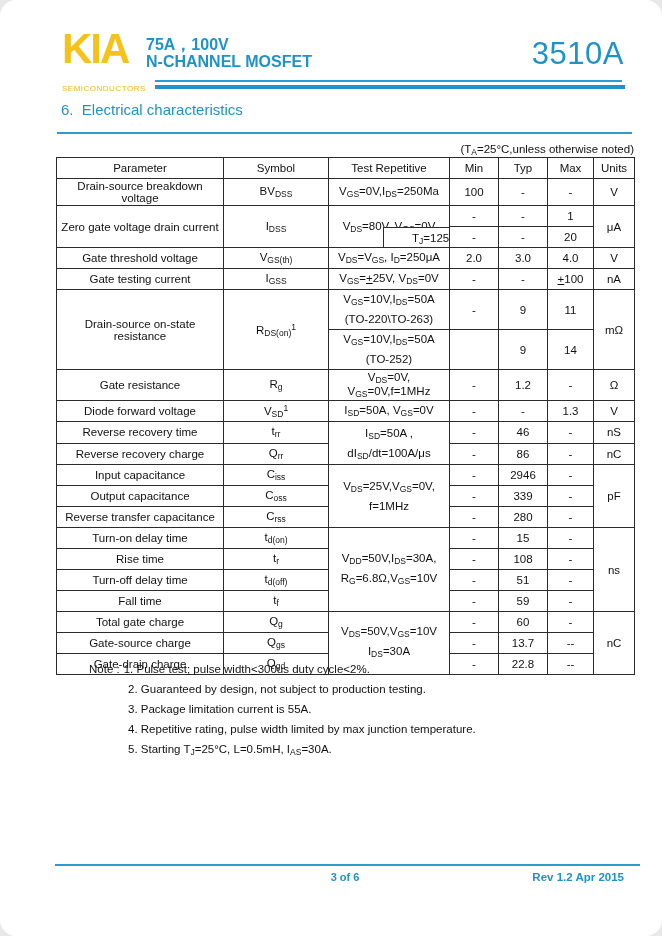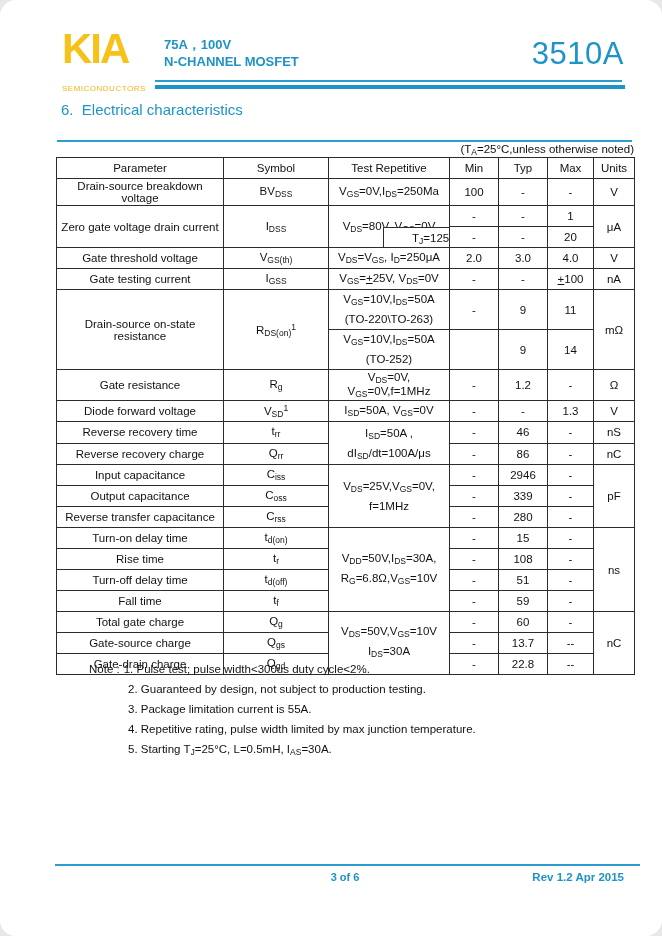--- a/index.html
+++ b/index.html
@@ -7,28 +7,28 @@
   .page {
     position:relative; width:662px; height:936px; margin:0 auto;
     background:#ffffff; font-family:"Liberation Sans","DejaVu Sans",sans-serif; color:#111;
     overflow:hidden;
     border-radius:16px;
   }
   
   .brand-name { position:absolute; left:62px; top:28px; font-size:42px; font-weight:bold;
     color:#f6c21a; letter-spacing:-2px; line-height:1; }
   .brand-sub { position:absolute; left:62px; top:84px; font-size:8px; color:#f6b31a; letter-spacing:.5px; }
-  .rating { position:absolute; left:164px; top:36px; color:#1d93c8; font-weight:bold;
-    font-size:13px; line-height:17px; }
+  .rating { position:absolute; left:146px; top:36px; color:#1d93c8; font-weight:bold;
+    font-size:16px; line-height:17px; }
   .part-number { position:absolute; right:38px; top:36px; color:#1d93c8; font-size:31px; letter-spacing:.5px; }
   .rule-thin { position:absolute; left:155px; top:80px; width:467px; height:2px; background:#2b9cd0; }
   .rule-thick { position:absolute; left:155px; top:85px; width:470px; height:4px; background:#1d93c8; }
   
   .section-title { position:absolute; left:57px; top:101px; width:575px; color:#1d93c8;
-    font-size:15px; padding:0 0 22px 4px; border-bottom:2px solid #2b9cd0; }
+    font-size:15px; padding:0 0 14px 4px; border-bottom:2px solid #2b9cd0; }
   .cond-note { position:absolute; left:56px; top:143px; width:578px; text-align:right; font-size:11.5px; }
   
   table.spec { position:absolute; left:56px; top:157px; width:578px; border-collapse:collapse;
     table-layout:fixed; font-size:11.5px; }
   table.spec td, table.spec th { border:1px solid #2b2b2b; font-weight:normal;
     text-align:center; vertical-align:middle; padding:1px 2px; overflow:hidden; }
   col.c-param{width:167px} col.c-sym{width:105px} col.c-cond{width:121px}
   col.c-min{width:49px} col.c-typ{width:49px} col.c-max{width:46px} col.c-units{width:41px}
   tr.h1 { height:21px; }
   tr.h2 { height:40px; }

